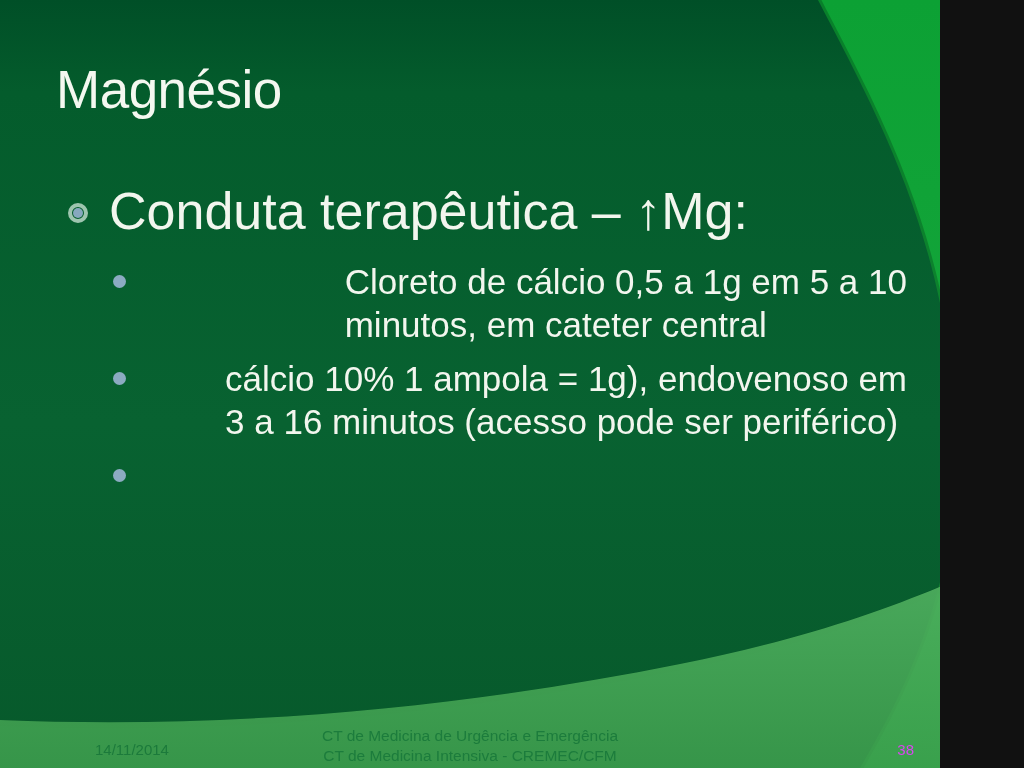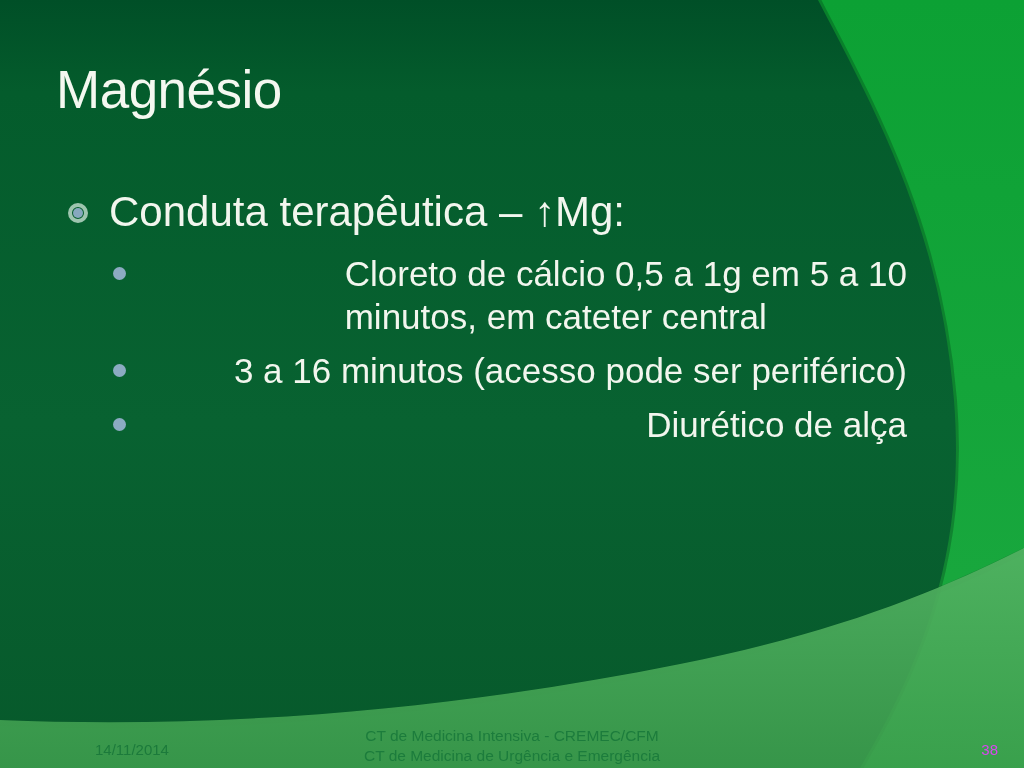--- a/index.html
+++ b/index.html
@@ -1,28 +1,28 @@
 <!DOCTYPE html>
 <html><head>
 <meta charset="utf-8">
 <style>
   html,body{margin:0;padding:0;background:#111;}
   .slide{
-    position:relative;width:1024px;height:768px;overflow:hidden;
+    position:relative;width:940px;height:768px;overflow:hidden;
     font-family:"Liberation Sans",sans-serif;
   }
   .bg{position:absolute;left:0;top:0;width:1024px;height:768px;}
   .title{
     position:absolute;left:56px;top:57px;margin:0;
     font-size:53px;font-weight:400;letter-spacing:-0.5px;line-height:66px;
     color:#F4F8F0;
   }
   .content{position:absolute;left:57px;top:187px;width:850px;color:#F2F6EE;}
   .item{display:flex;align-items:flex-start;margin-bottom:11px;}
-  .item.l1{font-size:42px;line-height:49px;margin-bottom:16px;}
+  .item.l1{font-size:52px;line-height:49px;margin-bottom:24px;}
   .item.l2{font-size:35px;line-height:43px;padding-left:56px;justify-content:space-between;}
   .ring{
     flex:none;width:12px;height:12px;border:4px solid #9EC5AF;border-radius:50%;
     margin:16px 21px 0 11px;position:relative;
   }
   .ring::after{
     content:"";position:absolute;left:1px;top:1px;right:1px;bottom:1px;
     border-radius:50%;background:#87A8BE;
   }
   .dot{flex:none;width:13px;height:13px;border-radius:50%;background:#8CABC2;margin:15px 19px 0 0;}
@@ -80,36 +80,34 @@
       <span class="dot"></span>
       <div class="lines">
         <span>Cloreto de cálcio 0,5 a 1g em 5 a 10</span>
         <span>minutos, em cateter central</span>
       </div>
     </div>
 
     <div class="item l2">
       <span class="dot"></span>
       <div class="lines">
+        <span>cálcio 10% 1 ampola = 1g), endovenoso em</span>
         <span>3 a 16 minutos (acesso pode ser periférico)</span>
       </div>
     </div>
 
     <div class="item l2">
       <span class="dot"></span>
-      <div class="lines">
-        <span>Diurético de alça</span>
-      </div>
     </div>
 
 
   </div>
 
   <div class="footer-date">14/11/2014</div>
 
   <div class="footer-center">
+    <span>CT de Medicina de Urgência e Emergência</span>
     <span>CT de Medicina Intensiva - CREMEC/CFM</span>
-    <span>CT de Medicina de Urgência e Emergência</span>
   </div>
 
   <div class="footer-page">38</div>
 
 </div>
 
 </body></html>

